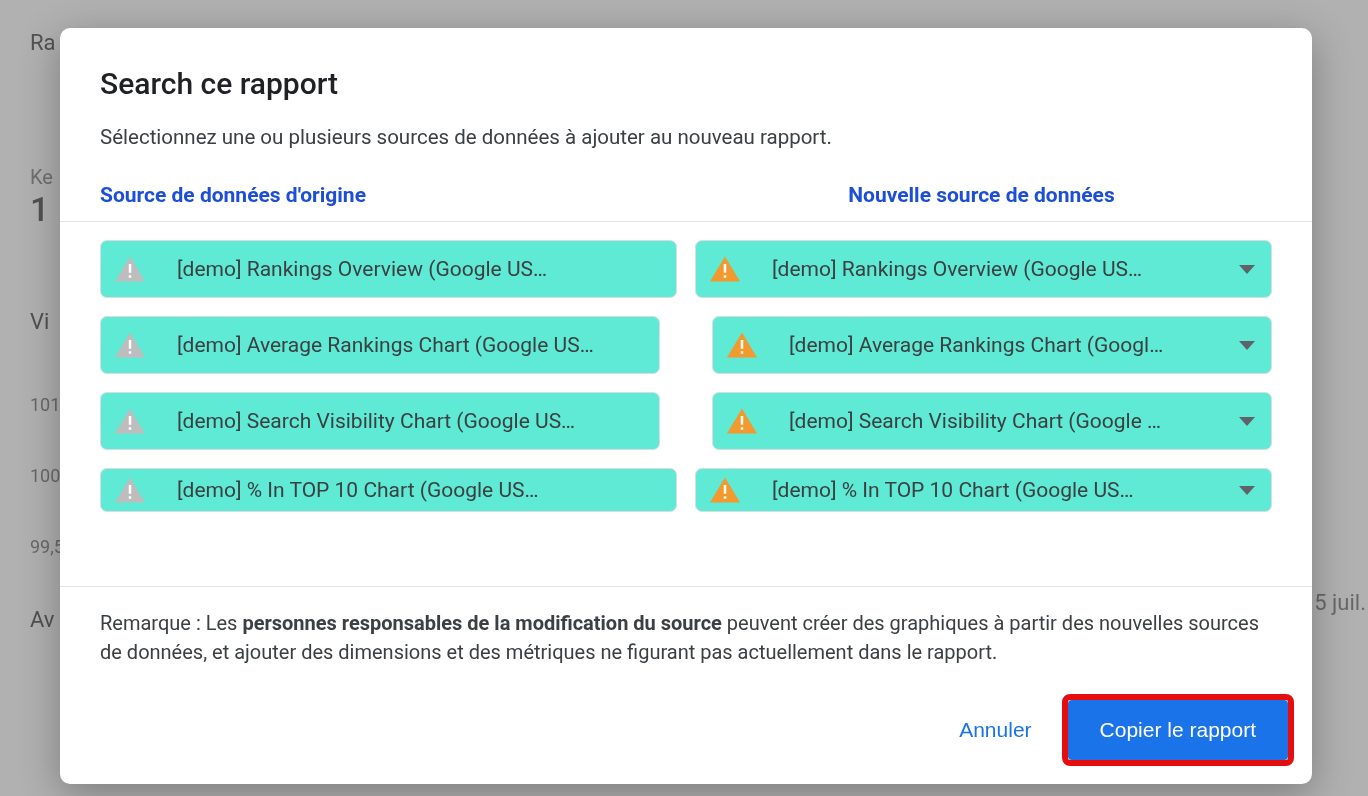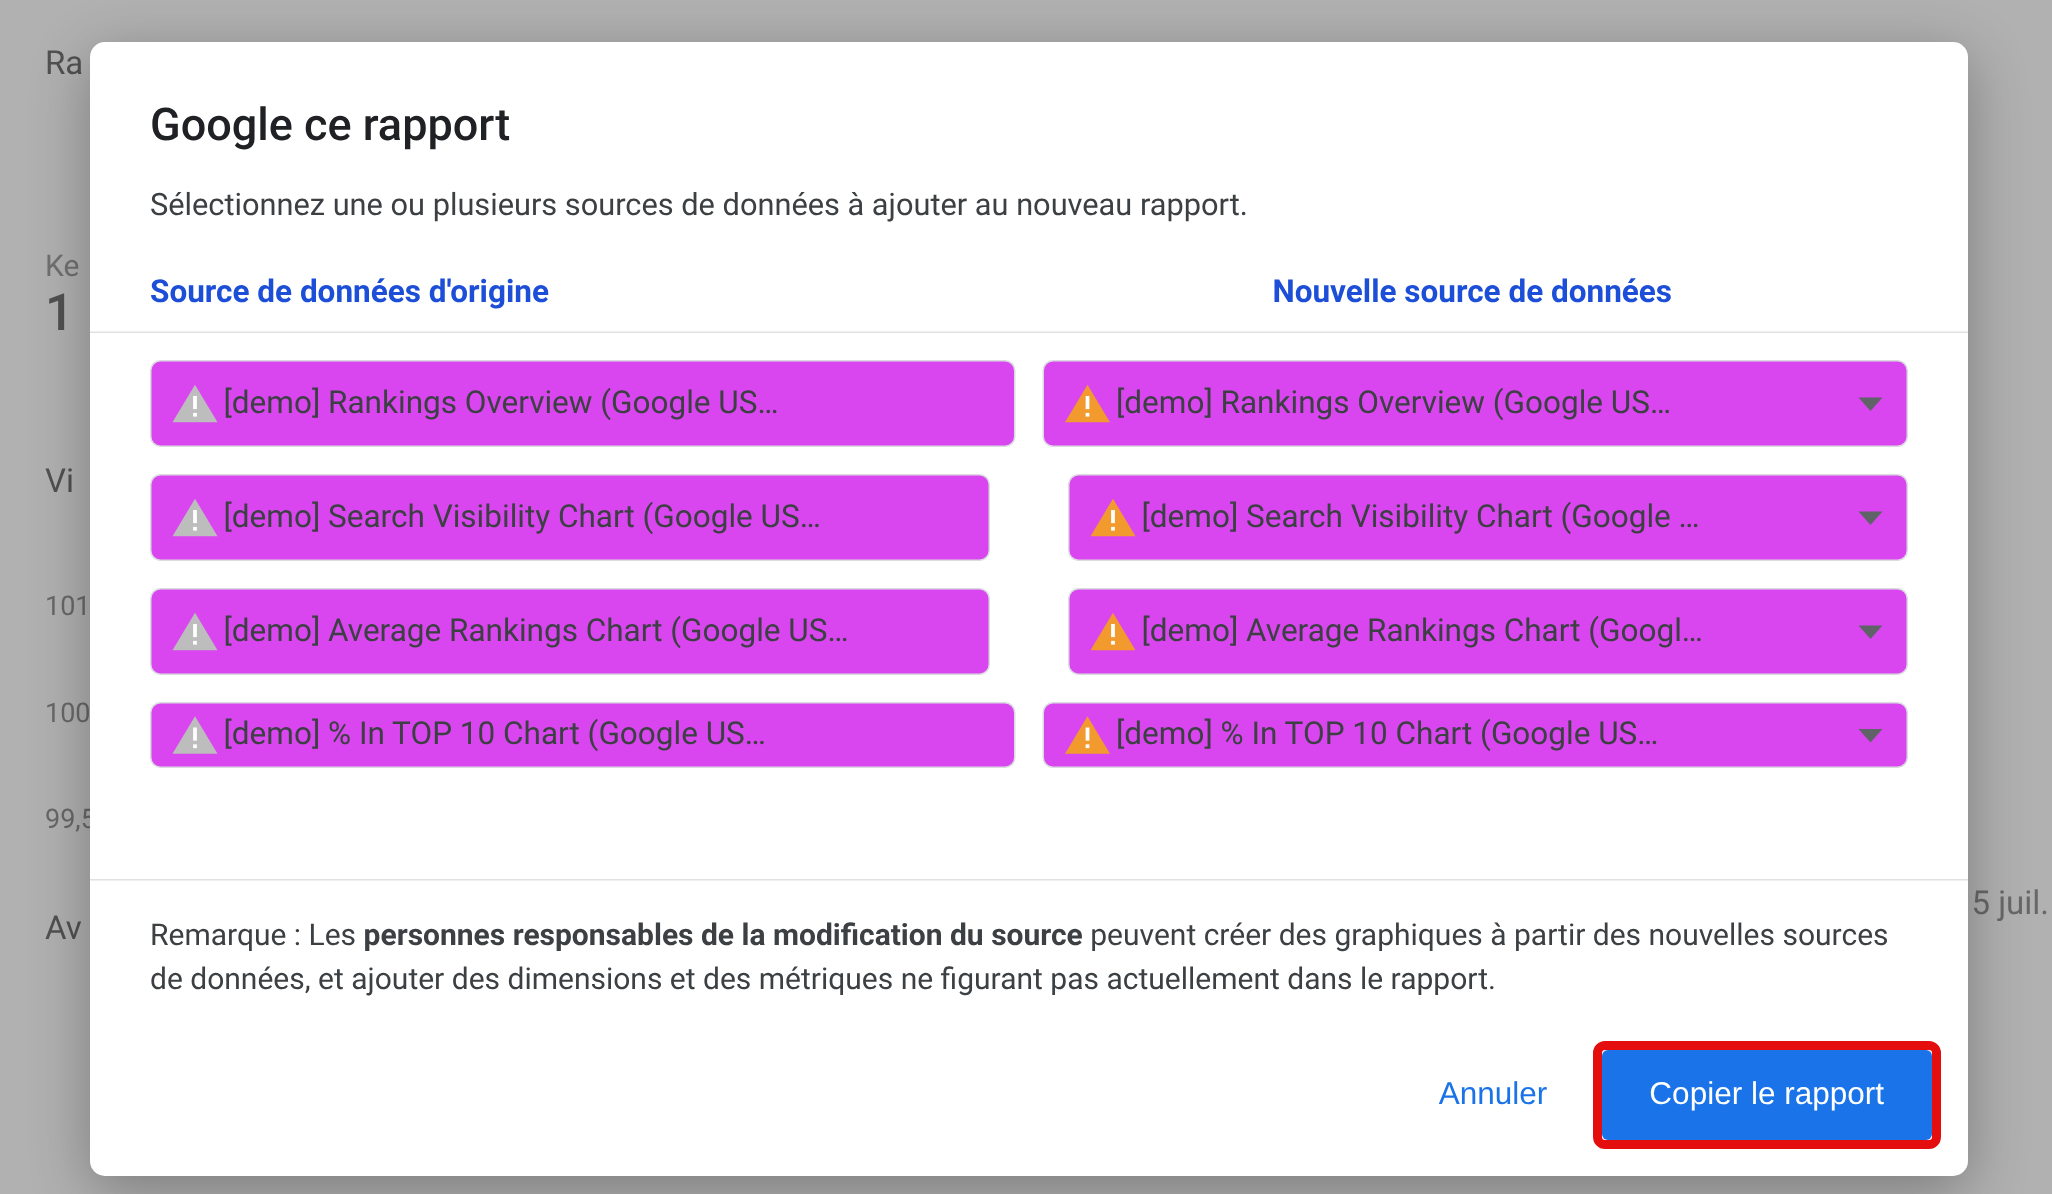--- a/index.html
+++ b/index.html
@@ -67,24 +67,24 @@
     display: flex; gap: 18px; margin-bottom: 18px;
     align-items: center;
   }
   .src-box {
     flex: 1;
     border: 1px solid #dadce0;
     border-radius: 7px;
     height: 58px;
     display: flex; align-items: center;
     padding: 0 16px 0 14px;
-    gap: 4px;
+    gap: 32px;
     font-size: 21px; color: #3c4043;
     white-space: nowrap; overflow: hidden;
-    background: #d946ef;
+    background: #5eead4;
   }
   .src-box.interactive { cursor: pointer; }
   .src-box .label {
     flex: 1; overflow: hidden; text-overflow: ellipsis;
   }
   .warn-icon {
     width: 30px; height: 26px; flex: 0 0 30px;
     display: inline-block; position: relative;
   }
   .warn-icon svg { width: 30px; height: 26px; display:block; }
@@ -136,21 +136,21 @@
     <div class="tick">101</div>
     <div class="tick">100</div>
     <div class="tick">99,5</div>
     <div class="av">Av</div>
     <div class="bg-date">5 juil.</div>
   </div>
 </div>
 
 <div class="modal">
   <div class="modal-header">
-    <div class="modal-title">Google ce rapport</div>
+    <div class="modal-title">Search ce rapport</div>
     <div class="modal-desc">Sélectionnez une ou plusieurs sources de données à ajouter au nouveau rapport.</div>
   </div>
 
   <div class="columns-header">
     <div class="col-h">Source de données d'origine</div>
     <div class="col-h right">Nouvelle source de données</div>
   </div>
 
   <div class="rows">
 
@@ -180,55 +180,55 @@
 
     <div class="row">
       <div class="src-box">
         <span class="warn-icon gray">
           <svg viewBox="0 0 24 20">
               <path class="tri" d="M12 0 L24 20 L0 20 Z"></path>
               <rect x="11" y="6" width="2" height="7" fill="#fff"></rect>
               <rect x="11" y="15" width="2" height="2" fill="#fff"></rect>
             </svg>
         </span>
+        <span class="label">[demo] Average Rankings Chart (Google US…</span>
+      </div>
+      <div class="src-box interactive indent-right">
+        <span class="warn-icon orange">
+          <svg viewBox="0 0 24 20">
+              <path class="tri" d="M12 0 L24 20 L0 20 Z"></path>
+              <rect x="11" y="6" width="2" height="7" fill="#fff"></rect>
+              <rect x="11" y="15" width="2" height="2" fill="#fff"></rect>
+            </svg>
+        </span>
+        <span class="label">[demo] Average Rankings Chart (Googl…</span>
+        <span class="dropdown-arrow"></span>
+      </div>
+    </div>
+
+    <div class="row">
+      <div class="src-box">
+        <span class="warn-icon gray">
+          <svg viewBox="0 0 24 20">
+              <path class="tri" d="M12 0 L24 20 L0 20 Z"></path>
+              <rect x="11" y="6" width="2" height="7" fill="#fff"></rect>
+              <rect x="11" y="15" width="2" height="2" fill="#fff"></rect>
+            </svg>
+        </span>
         <span class="label">[demo] Search Visibility Chart (Google US…</span>
       </div>
       <div class="src-box interactive indent-right">
         <span class="warn-icon orange">
           <svg viewBox="0 0 24 20">
               <path class="tri" d="M12 0 L24 20 L0 20 Z"></path>
               <rect x="11" y="6" width="2" height="7" fill="#fff"></rect>
               <rect x="11" y="15" width="2" height="2" fill="#fff"></rect>
             </svg>
         </span>
         <span class="label">[demo] Search Visibility Chart (Google …</span>
-        <span class="dropdown-arrow"></span>
-      </div>
-    </div>
-
-    <div class="row">
-      <div class="src-box">
-        <span class="warn-icon gray">
-          <svg viewBox="0 0 24 20">
-              <path class="tri" d="M12 0 L24 20 L0 20 Z"></path>
-              <rect x="11" y="6" width="2" height="7" fill="#fff"></rect>
-              <rect x="11" y="15" width="2" height="2" fill="#fff"></rect>
-            </svg>
-        </span>
-        <span class="label">[demo] Average Rankings Chart (Google US…</span>
-      </div>
-      <div class="src-box interactive indent-right">
-        <span class="warn-icon orange">
-          <svg viewBox="0 0 24 20">
-              <path class="tri" d="M12 0 L24 20 L0 20 Z"></path>
-              <rect x="11" y="6" width="2" height="7" fill="#fff"></rect>
-              <rect x="11" y="15" width="2" height="2" fill="#fff"></rect>
-            </svg>
-        </span>
-        <span class="label">[demo] Average Rankings Chart (Googl…</span>
         <span class="dropdown-arrow"></span>
       </div>
     </div>
 
     <div class="row cut">
       <div class="src-box">
         <span class="warn-icon gray">
           <svg viewBox="0 0 24 20">
               <path class="tri" d="M12 0 L24 20 L0 20 Z"></path>
               <rect x="11" y="6" width="2" height="7" fill="#fff"></rect>

